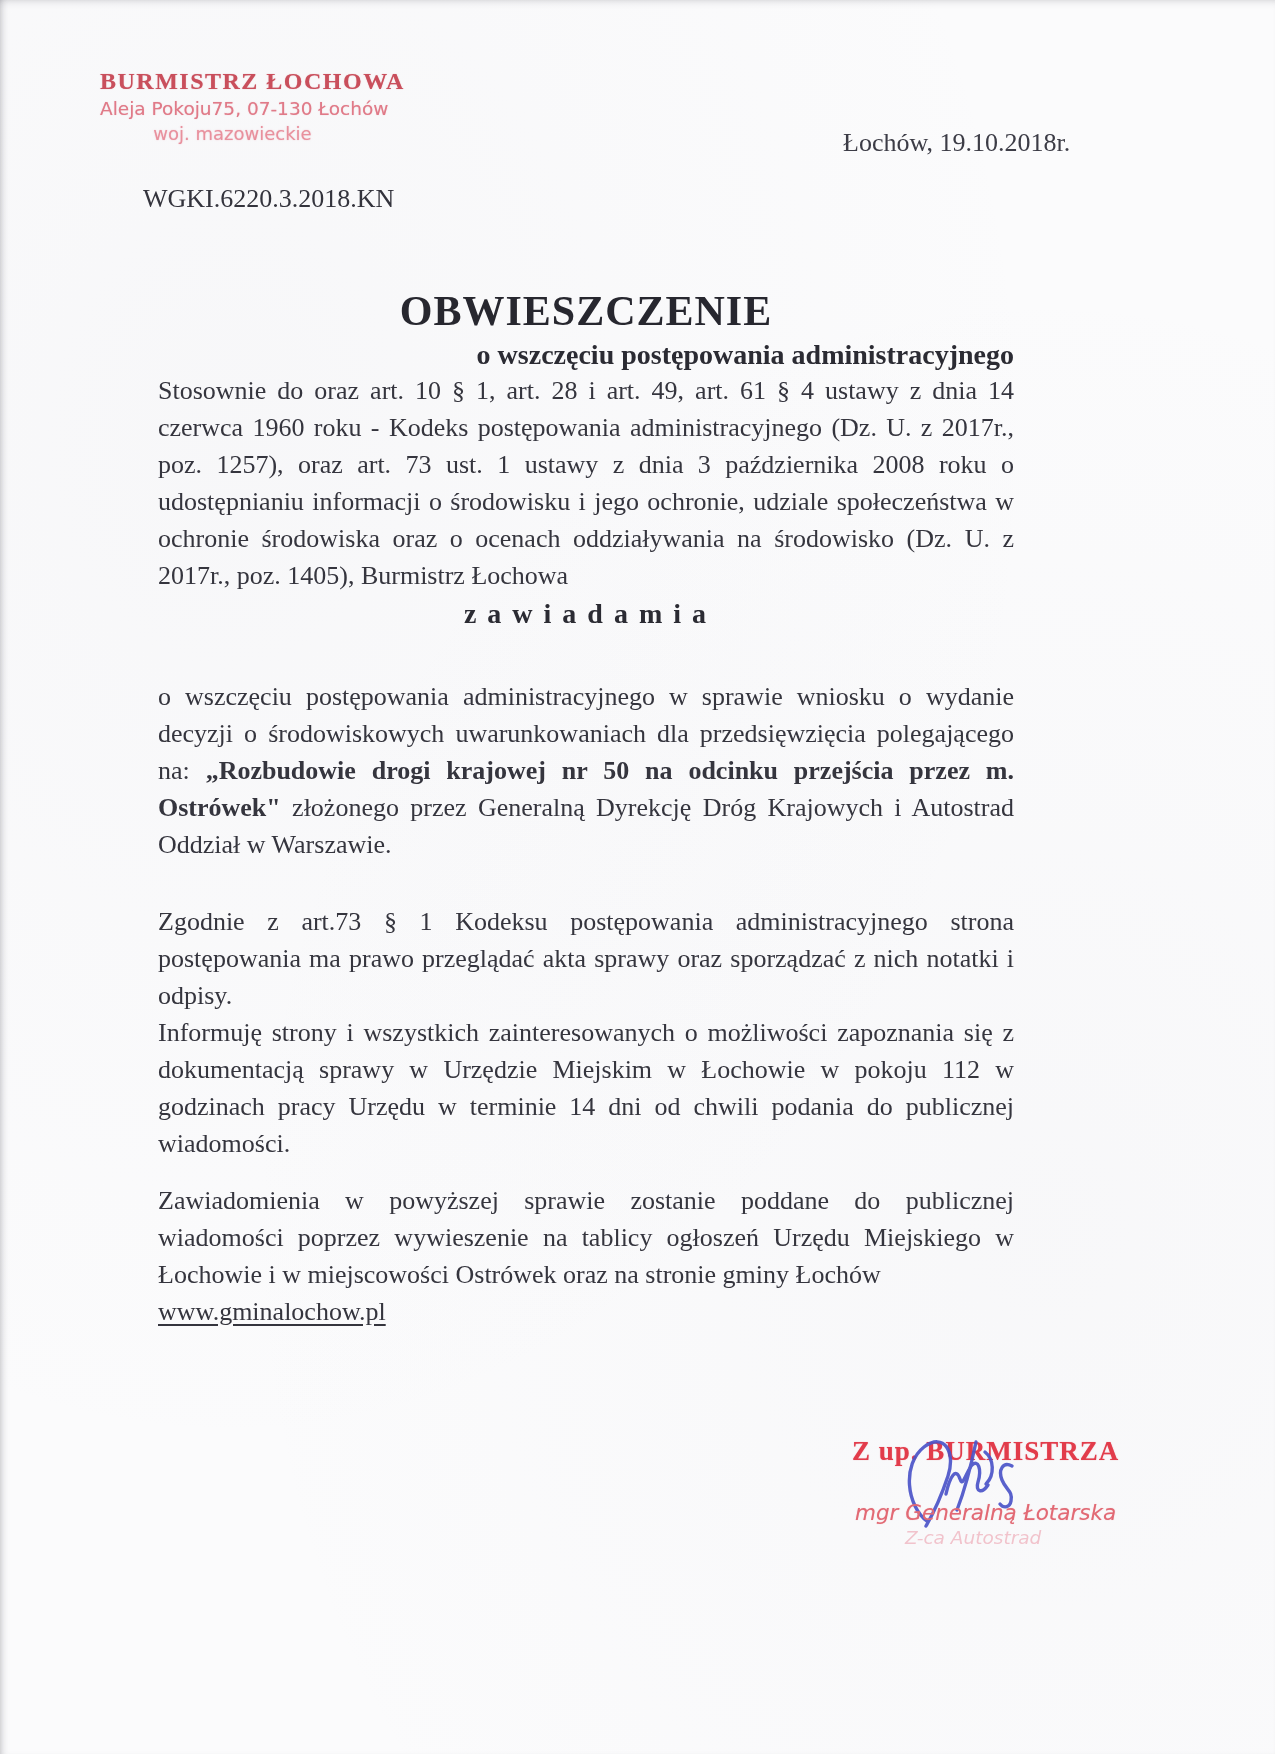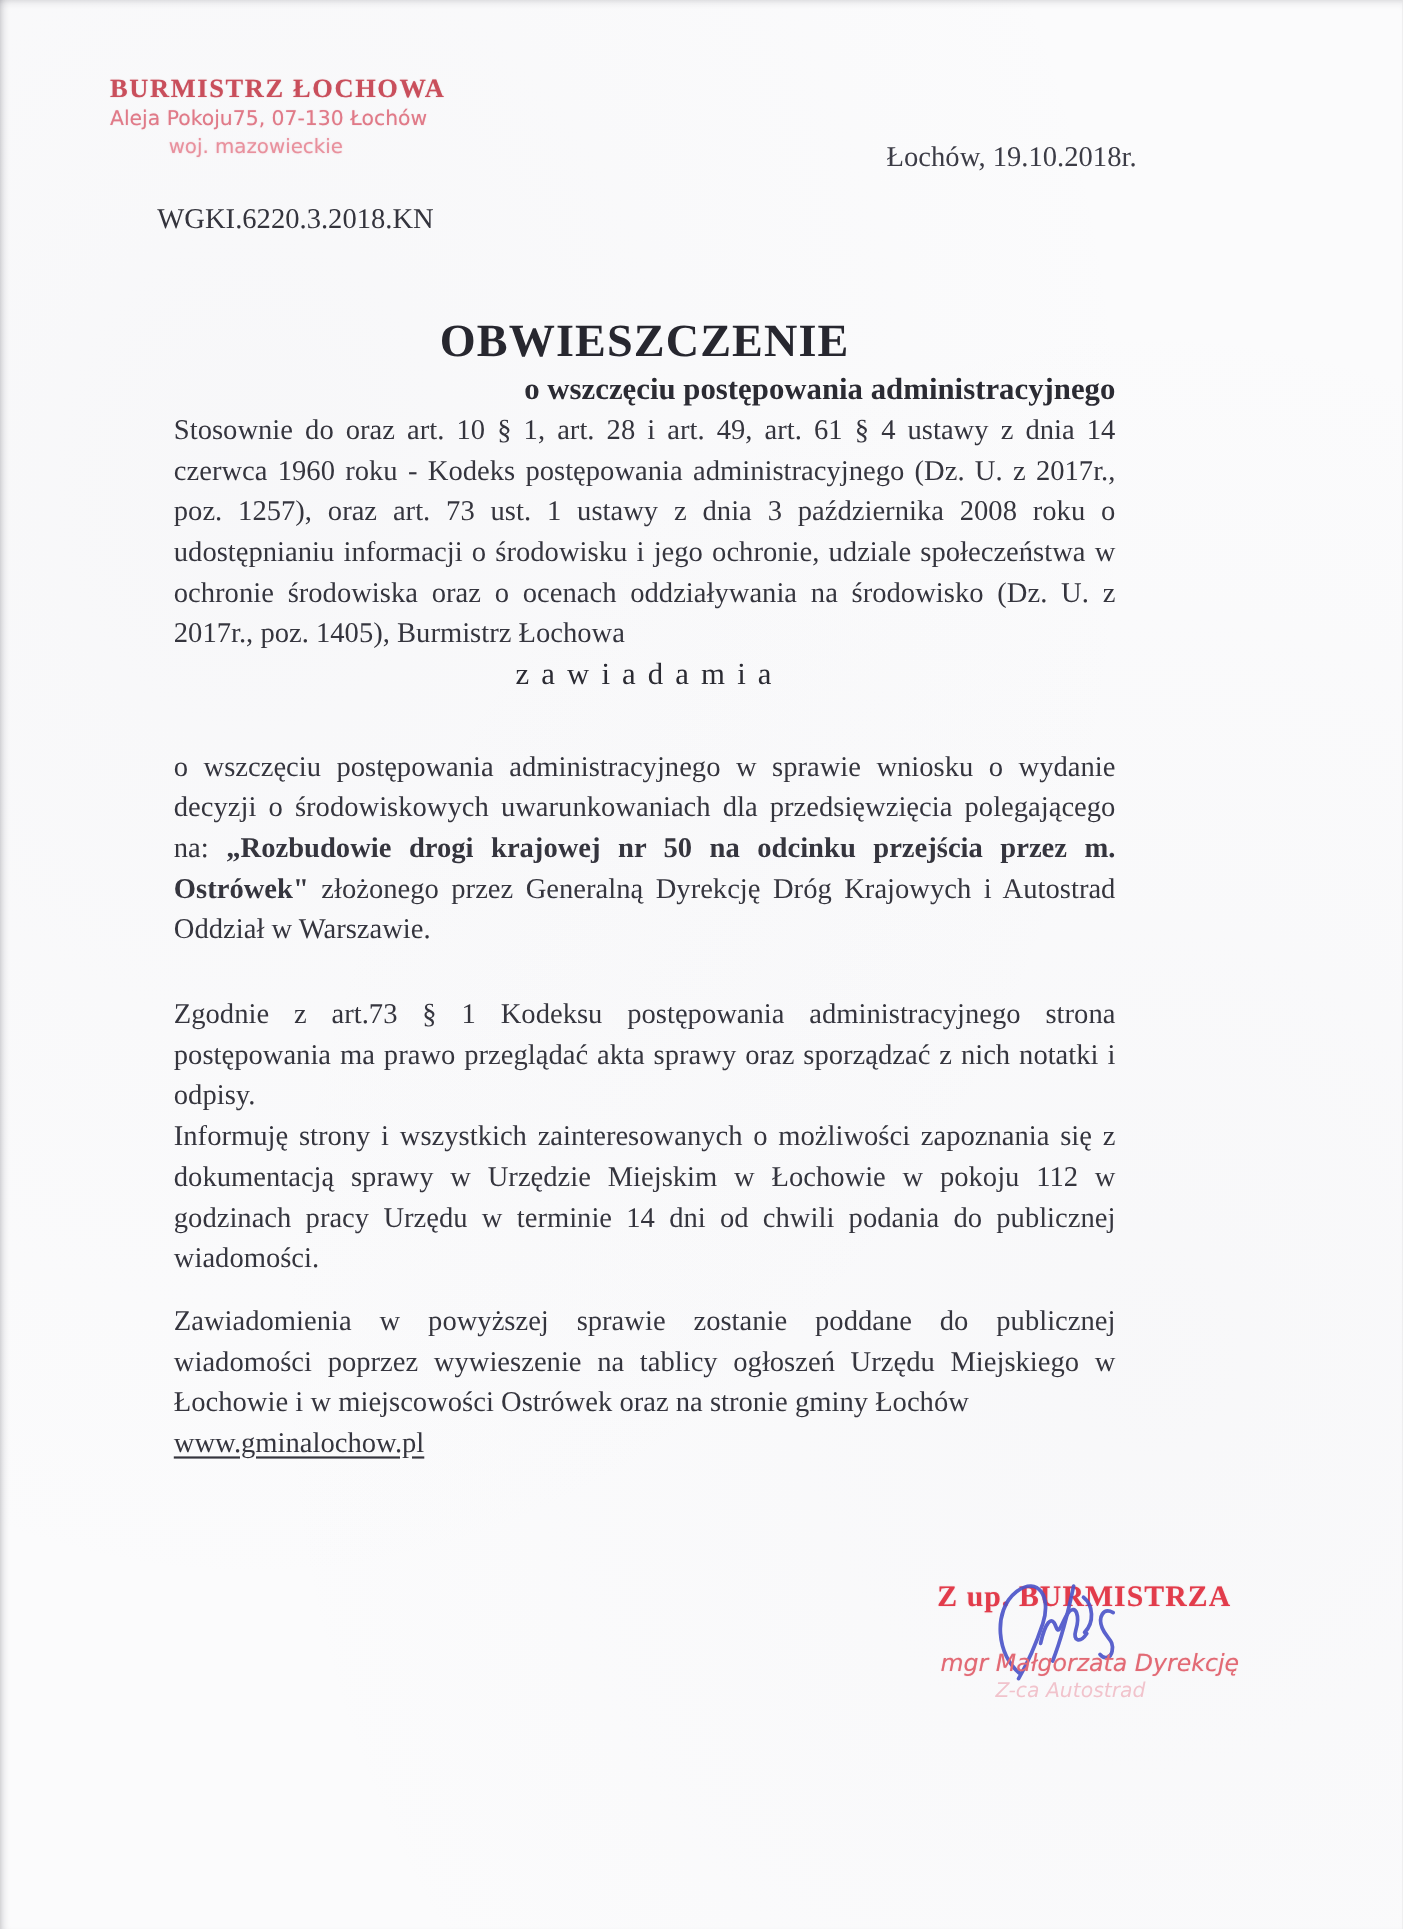--- a/index.html
+++ b/index.html
@@ -33,40 +33,40 @@
     font-size: 18.5px; color: #e07a88; margin-top: 3px;
     text-shadow: 0 0 1px rgba(224,122,136,0.5); white-space: nowrap;
   }
   .stamp-line3 {
     font-family: "DejaVu Sans", sans-serif;
     font-size: 18px; color: #e8909d; margin-top: 4px;
     text-shadow: 0 0 1.5px rgba(232,144,157,0.55);
   }
 
   
-  .dateline { position: absolute; left: 806px; top: 128px; font-size: 26px; color: #3c3c46; }
+  .dateline { position: absolute; left: 843px; top: 128px; font-size: 26px; color: #3c3c46; }
   .refline  { position: absolute; left: 143px; top: 184px; font-size: 26px; color: #34343d; }
 
   
   .body-col {
     position: absolute; left: 158px; top: 288px; width: 856px;
     font-size: 26px; line-height: 37px; text-align: justify; color: #35353e;
   }
   .doc-title {
     text-align: center; font-weight: bold; font-size: 42px;
     line-height: 46px; letter-spacing: 1px; color: #27272f;
   }
   .doc-subtitle {
     text-align: right; font-weight: bold; font-size: 28px;
     line-height: 34px; margin-top: 4px; color: #2b2b33;
   }
   .para { margin: 0; }
   .p1 { }
   .zawiadamia {
-    text-align: center; font-weight: normal; font-size: 28px;
+    text-align: center; font-weight: bold; font-size: 28px;
     letter-spacing: 2px; margin-top: 1px; line-height: 37px; color: #2b2b33;
   }
   .p2 { margin-top: 46px; }
   .p3 { margin-top: 40px; }
   .p4 { }
   .p5 { margin-top: 20px; }
   .b { font-weight: bold; }
   .u { text-decoration: underline; text-underline-offset: 4px; }
   .blk { display: block; }
 
@@ -121,16 +121,16 @@
   <svg class="sig-scribble" viewBox="0 0 172 102" fill="none" xmlns="http://www.w3.org/2000/svg">
     <g stroke="#4c55c9" stroke-width="3.4" stroke-linecap="round" fill="none" opacity="0.92">
       <path d="M40 92 C18 76 14 34 36 17 C56 2 68 22 60 46 C53 67 45 84 38 96"></path>
       <path d="M58 64 C62 46 68 37 72 49 C75 58 78 42 84 35 C90 29 94 39 90 52 C87 62 94 64 100 55"></path>
       <path d="M88 12 C83 36 76 62 69 80"></path>
       <path d="M97 22 C106 29 107 45 98 54"></path>
       <path d="M124 36 C115 31 110 40 114 50 C118 60 125 61 123 71 C122 77 116 79 112 74"></path>
     </g>
   </svg>
 
-  <div class="sig-name">mgr Małgorzata Dyrekcję</div>
+  <div class="sig-name">mgr Generalną Łotarska</div>
   <div class="sig-sub">Z-ca Autostrad</div>
 
 </div>
 
 </body></html>

